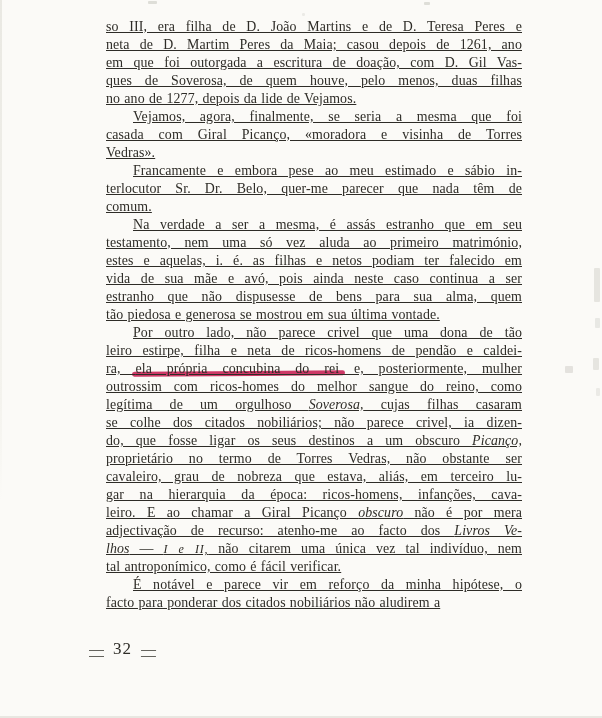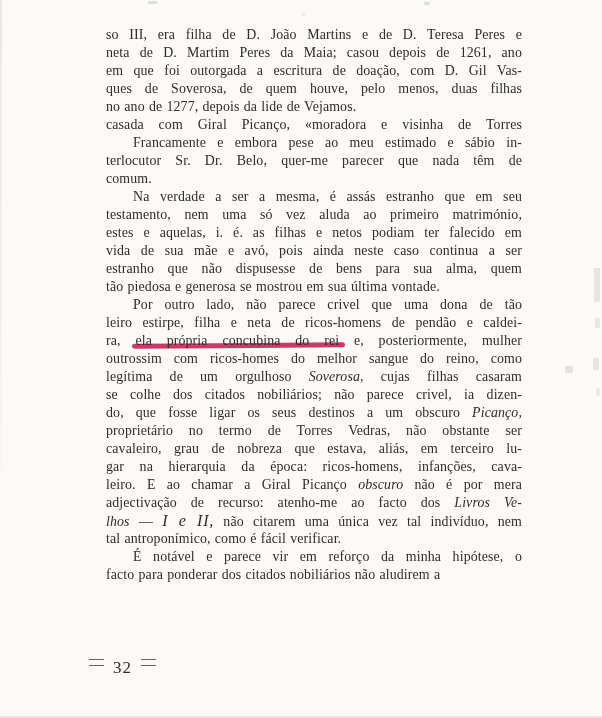--- a/index.html
+++ b/index.html
@@ -9,48 +9,48 @@
     font-family:"Liberation Serif","DejaVu Serif",serif;
   }
   .page {
     position:relative; z-index:0;
     width:602px; height:718px;
     background:#fbfaf7;
     overflow:hidden;
     color:#2e2c27;
   }
   .text-block {
-    position:absolute; left:106px; top:26px; width:416px;
+    position:absolute; left:106px; top:18px; width:416px;text-decoration:underline;
   }
   .line {
     height:18px; line-height:18px;
     font-size:13.9px;
     letter-spacing:0.12px;
     word-spacing:0.6px;
     text-align:justify;
     text-align-last:justify;
     white-space:nowrap;
   }
   .line.last { text-align-last:left; }
   .line.indent { text-indent:27px; }
   .it { font-style:italic; }
-  .sc { font-size:16px; letter-spacing:0.8px; }
+  .sc { font-size:12px; letter-spacing:0.8px; }
   .hl { position:relative; }
   .hl::after {
     content:"";
     position:absolute; z-index:-1;
     left:-3px; right:-6px; bottom:0.5px; height:5px;
     border-radius:2.5px;
     background:var(--hl-color,#c9295a);
     transform:rotate(-0.35deg);
     opacity:0.93;
   }
   .footer {
-    position:absolute; left:89px; top:659px;
-    display:flex; align-items:flex-start; gap:9px;
+    position:absolute; left:89px; top:640px;
+    display:flex; align-items:flex-end; gap:9px;
   }
   .orn {
     width:15px; height:7px; box-sizing:border-box;
     border-top:1.8px solid #4b4a44;
     border-bottom:1.8px solid #4b4a44;
     opacity:0.85;
   }
   .orn.right { transform:rotate(0.8deg); }
   .pagenum {
     font-size:17px; line-height:17px; letter-spacing:1px; color:#2e2c27;
@@ -83,21 +83,23 @@
 
   <div class="text-block">
       <div>
         <div class="line"><span>so III, era filha de D. João Martins e de D. Teresa Peres e</span></div>
         <div class="line"><span>neta de D. Martim Peres da Maia; casou depois de 1261, ano</span></div>
         <div class="line"><span>em que foi outorgada a escritura de doação, com D. Gil Vas-</span></div>
         <div class="line"><span>ques de Soverosa, de quem houve, pelo menos, duas filhas</span></div>
         <div class="line last"><span>no ano de 1277, depois da lide de Vejamos.</span></div>
       </div>
       <div>
+        <div class="line indent"><span>Vejamos, agora, finalmente, se seria a mesma que foi</span></div>
         <div class="line"><span>casada com Giral Picanço, «moradora e visinha de Torres</span></div>
+        <div class="line last"><span>Vedras».</span></div>
       </div>
       <div>
         <div class="line indent"><span>Francamente e embora pese ao meu estimado e sábio in-</span></div>
         <div class="line"><span>terlocutor Sr. Dr. Belo, quer-me parecer que nada têm de</span></div>
         <div class="line last"><span>comum.</span></div>
       </div>
       <div>
         <div class="line indent"><span>Na verdade a ser a mesma, é assás estranho que em seu</span></div>
         <div class="line"><span>testamento, nem uma só vez aluda ao primeiro matrimónio,</span></div>
         <div class="line"><span>estes e aquelas, i. é. as filhas e netos podiam ter falecido em</span></div>

